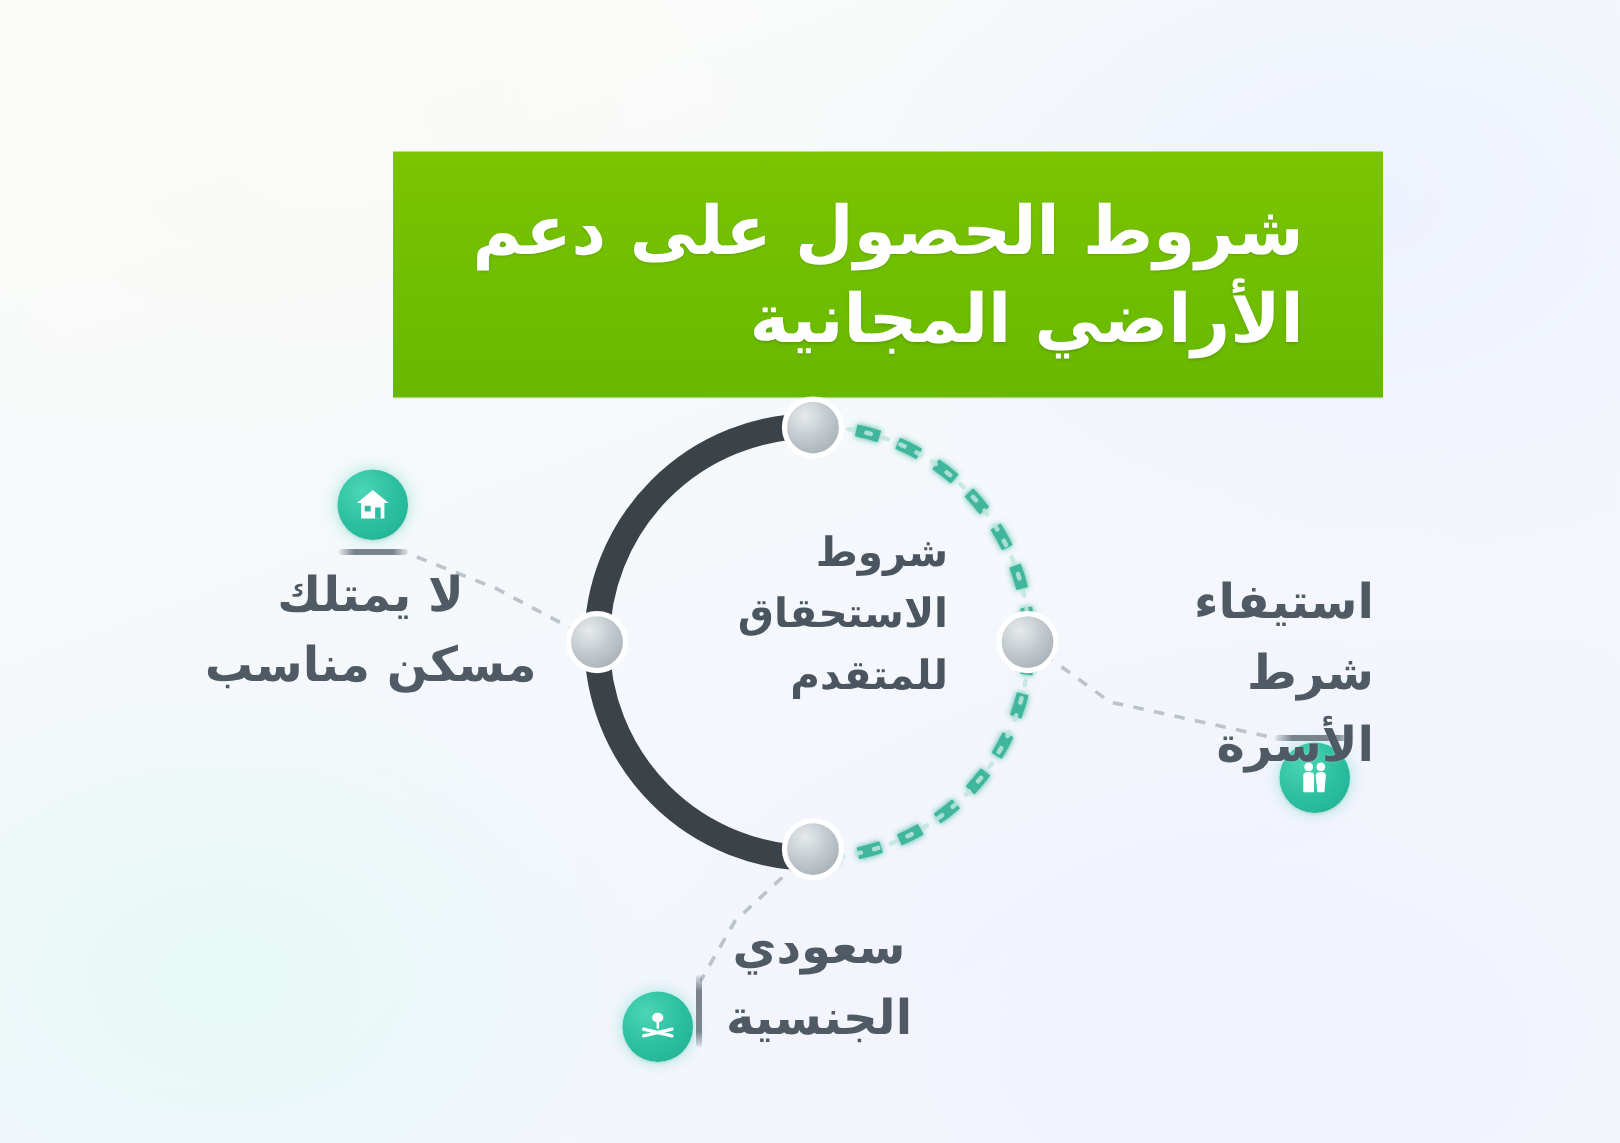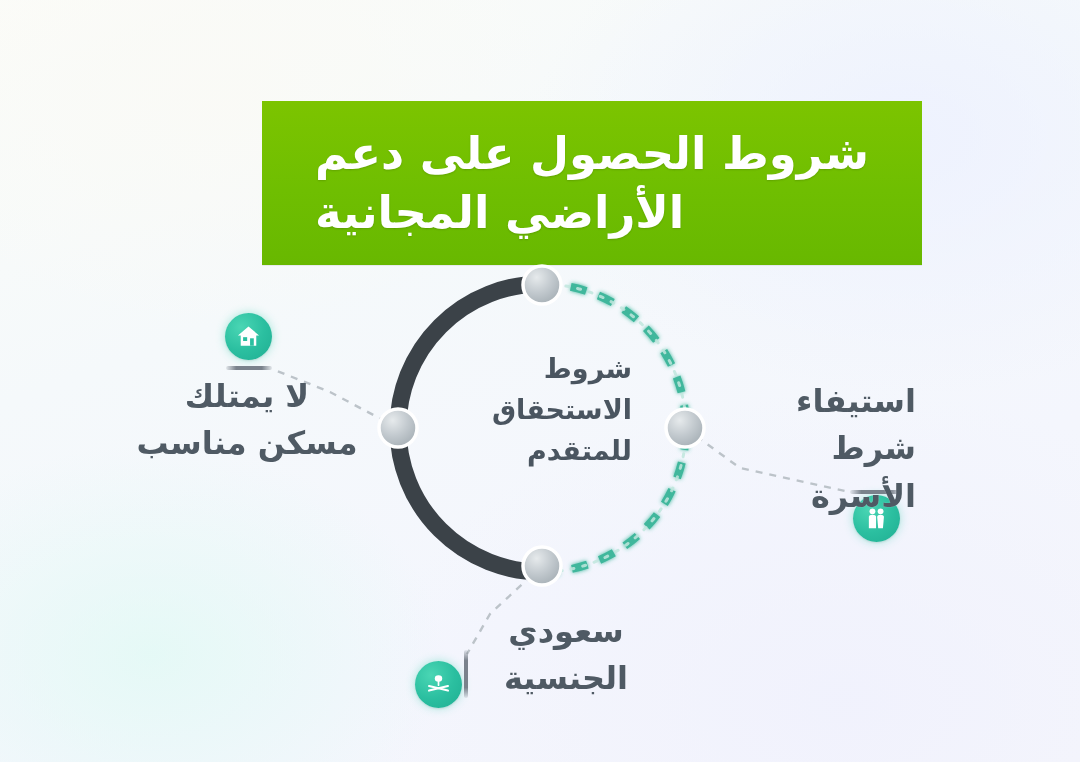--- a/index.html
+++ b/index.html
@@ -41,21 +41,21 @@
     align-items: center;
     justify-content: center;
     box-sizing: border-box;
     padding: 0 24px;
   }
   #title-text {
     color: #ffffff;
     font-size: 45px;
     line-height: 1.32;
     font-weight: 700;
-    text-align: left;
+    text-align: right;
     letter-spacing: 0px;
     text-shadow: 0 1px 2px rgba(0,0,0,0.14);
     direction: rtl;
     white-space: pre-line;
   }
 
   
   #ring-svg {
     position: absolute;
     left: 0;
@@ -97,21 +97,21 @@
     width: 226px;
     text-align: center;
   }
   #label-family {
     left: 716px;
     top: 378px;
     width: 200px;
     text-align: right;
   }
   #label-nationality {
-    left: 482px;
+    left: 462px;
     top: 608px;
     width: 168px;
     text-align: center;
   }
 
   
   .icon-badge {
     position: absolute;
     width: 47px;
     height: 47px;

